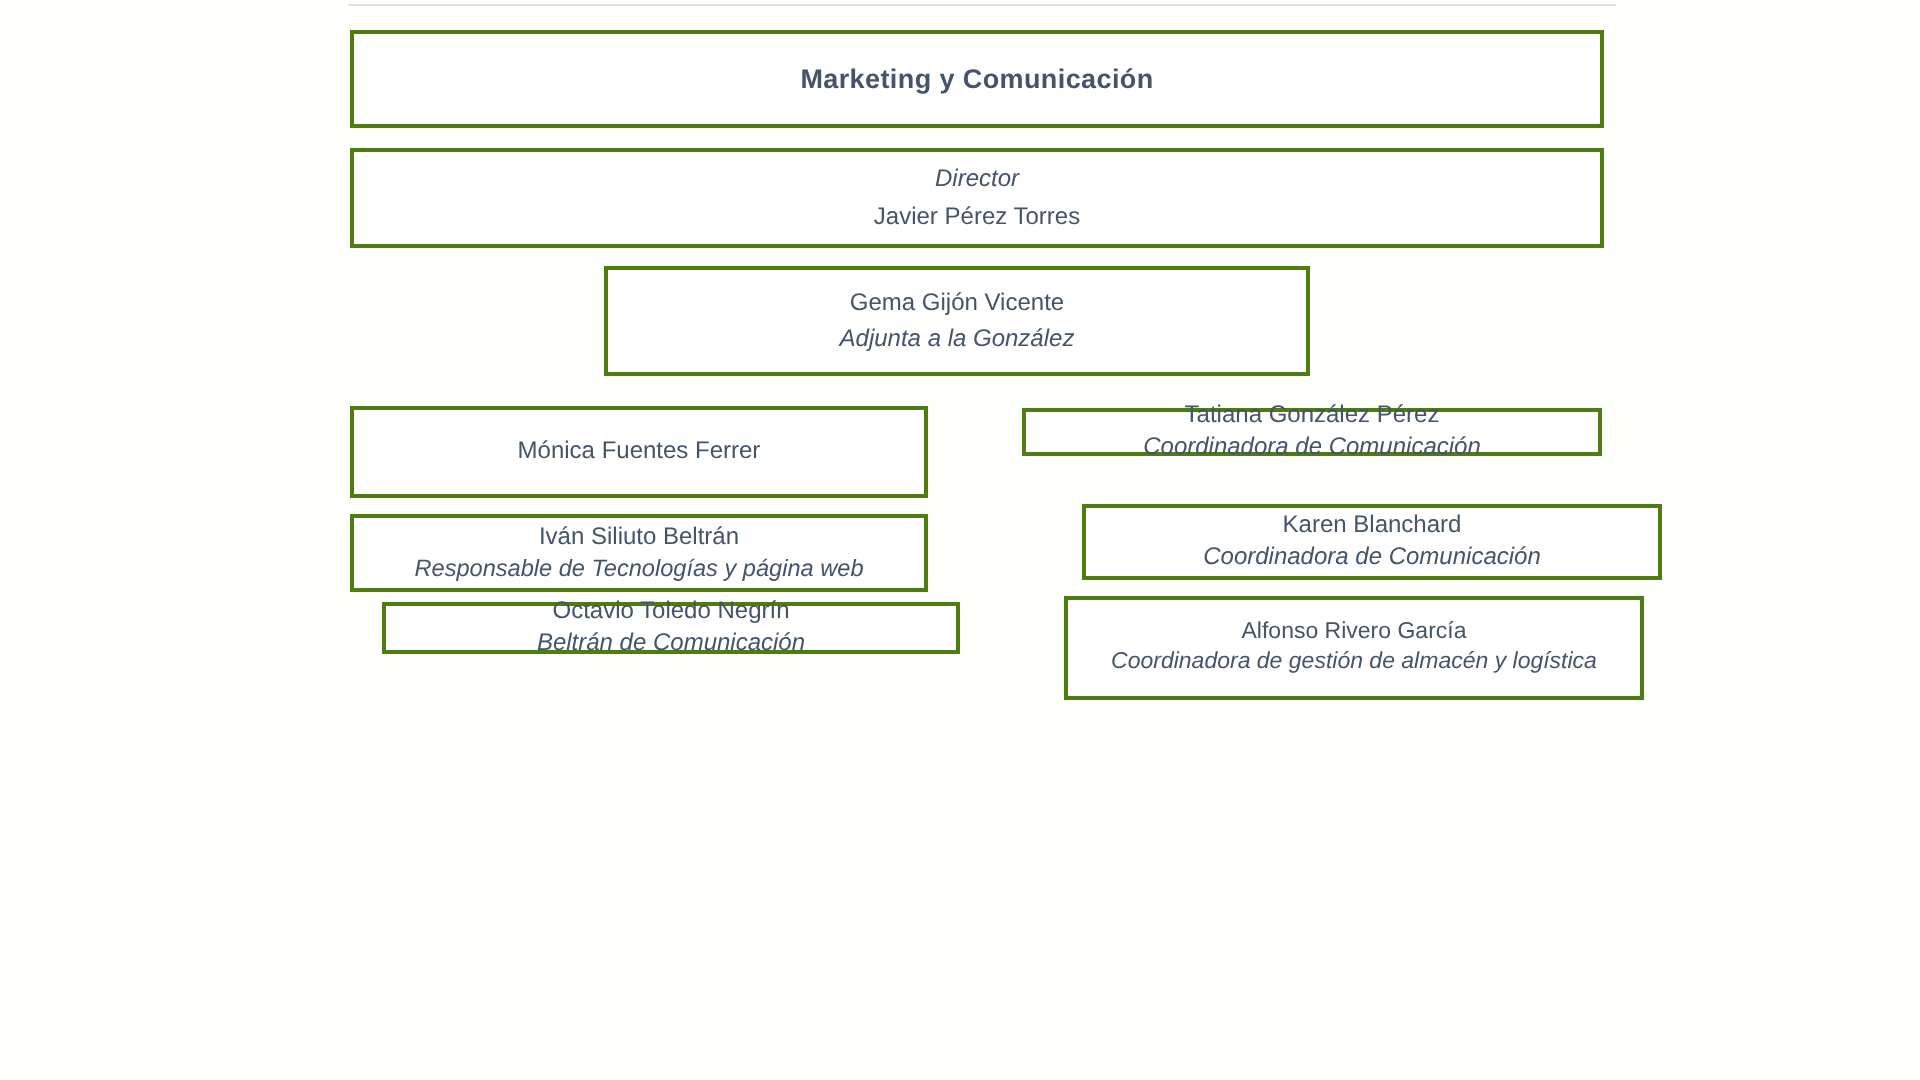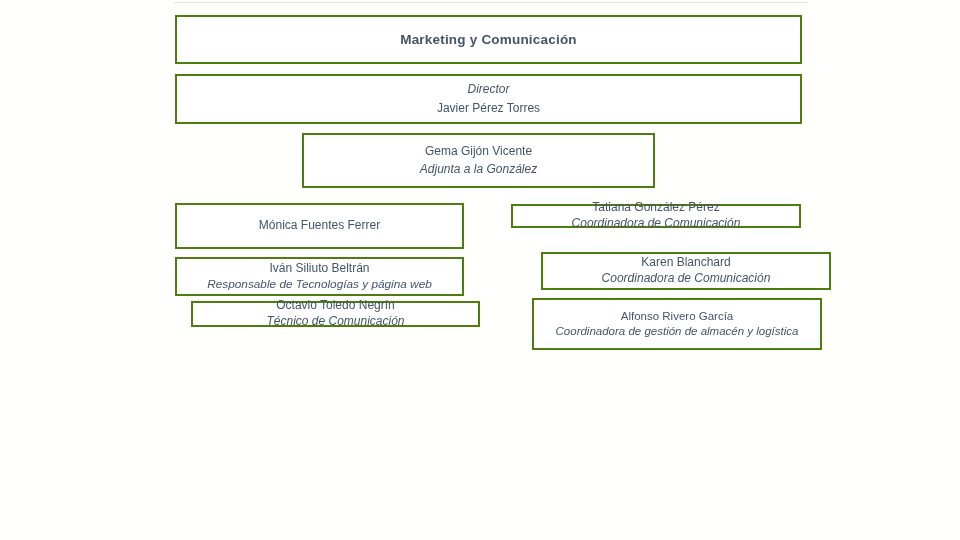--- a/index.html
+++ b/index.html
@@ -102,21 +102,21 @@
     <span class="org-name">Mónica Fuentes Ferrer</span>
   </div>
 
   <div class="org-box box-ivan">
     <span class="org-name">Iván Siliuto Beltrán</span>
     <span class="org-role">Responsable de Tecnologías y página web</span>
   </div>
 
   <div class="org-box box-octavio">
     <span class="org-name">Octavio Toledo Negrín</span>
-    <span class="org-role">Técnico  de Comunicación</span>
+    <span class="org-role">Beltrán  de Comunicación</span>
   </div>
 
   <div class="org-box box-tatiana">
     <span class="org-name">Tatiana González Pérez</span>
     <span class="org-role">Coordinadora de Comunicación</span>
   </div>
 
   <div class="org-box box-karen">
     <span class="org-name">Karen Blanchard</span>
     <span class="org-role">Coordinadora de Comunicación</span>

